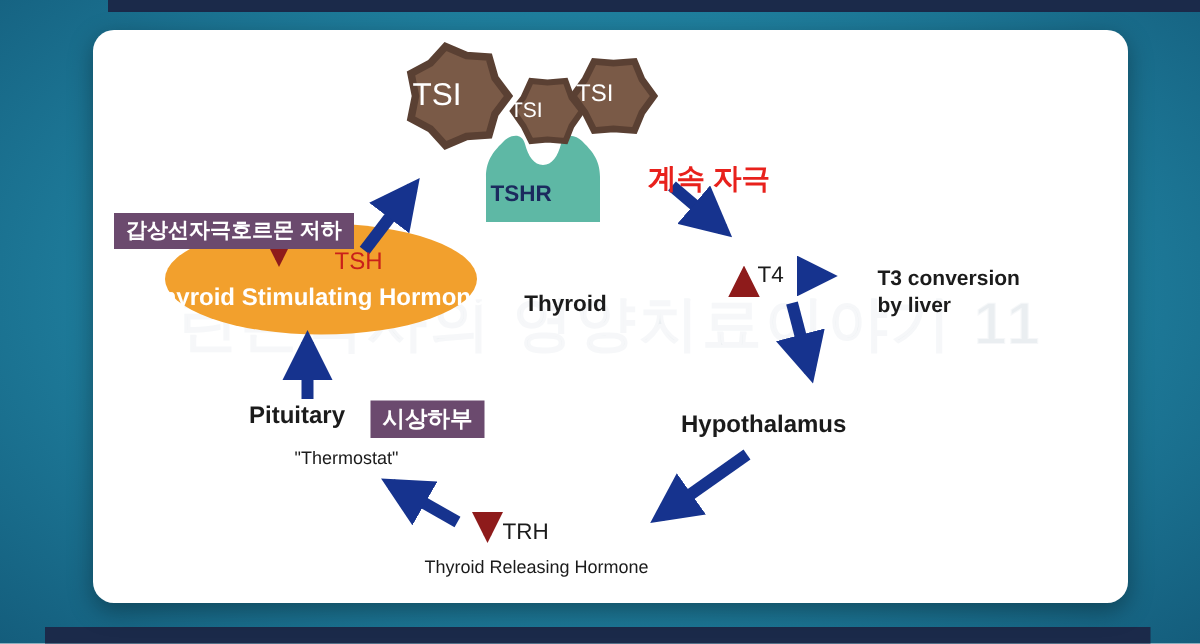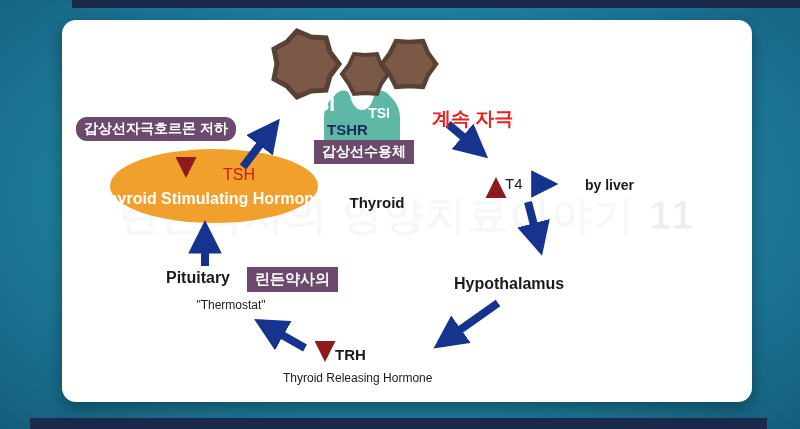--- a/index.html
+++ b/index.html
@@ -17,42 +17,42 @@
     position:absolute;left:62px;top:20px;width:690px;height:382px;
     background:#ffffff;border-radius:14px;box-shadow:0 5px 16px rgba(0,0,0,.35);
   }
   .overlay{position:absolute;left:0;top:0;width:690px;height:382px;}
   .lbl{position:absolute;white-space:nowrap;color:#1b1b1b;}
   .watermark{
     position:absolute;left:40px;top:168px;width:610px;text-align:center;
     font-size:40px;font-weight:800;letter-spacing:2px;
     color:rgba(185,200,210,0.30);-webkit-text-stroke:1.5px rgba(255,255,255,0.55);
   }
-  .tsi-lbl{color:#ffffff;font-weight:bold;text-align:right;margin-top:40px;}
+  .tsi-lbl{color:#ffffff;font-weight:normal;text-align:left;}
   .l-tsi1{left:213px;top:32px;width:60px;font-size:21px;}
   .l-tsi2{left:278px;top:45px;width:50px;font-size:14px;}
   .l-tsi3{left:322px;top:34px;width:50px;font-size:16px;}
   .l-tshr{left:265px;top:101px;width:70px;text-align:left;font-size:15px;font-weight:bold;color:#1b2a5e;}
   .badge{
     position:absolute;background:#6b4a6e;color:#ffffff;
     font-size:14px;font-weight:bold;padding:3px 8px;white-space:nowrap;
   }
   .b-tshr{left:252px;top:120px;}
-  .b-tsh{left:14px;top:97px;border-radius:11px;}
+  .b-tsh{left:14px;top:122px;}
   .b-pit{left:185px;top:247px;font-size:15px;}
   .b-hypo{left:508px;top:251px;font-size:15px;}
   .l-stim{left:370px;top:86px;width:80px;text-align:center;font-size:19px;font-weight:bold;color:#e8211c;}
   .l-t4{left:443px;top:155px;font-size:15px;font-weight:normal;}
   .l-t3{left:523px;top:156px;font-size:14px;font-weight:600;line-height:18px;}
   .l-thyroid{left:275px;top:174px;width:80px;text-align:center;font-size:15px;font-weight:bold;}
   .l-tsh{left:132px;top:146px;font-size:16px;font-weight:normal;color:#c9201a;margin-left:29px;}
   .l-tsh-full{left:36px;top:170px;width:232px;text-align:left;font-size:16px;font-weight:bold;color:#ffffff;}
   .l-pit{left:104px;top:249px;font-size:16px;font-weight:bold;}
   .l-thermo{left:104px;top:278px;width:130px;text-align:center;font-size:12px;}
-  .l-trh{left:273px;top:326px;font-size:15px;font-weight:bold;}
+  .l-trh{left:273px;top:326px;font-size:15px;font-weight:normal;}
   .l-trh-full{left:221px;top:351px;font-size:12px;}
   .l-hypo{left:392px;top:255px;font-size:16px;font-weight:bold;}
 </style>
 </head>
 <body>
 
 <div class="stage">
   <div class="bar-top"></div>
   <div class="bar-bottom"></div>
 
@@ -91,37 +91,37 @@
       <line x1="124" y1="140" x2="124" y2="153" stroke="#8e1b1b" stroke-width="5" marker-end="url(#ah-red)"></line>
       <line x1="434" y1="173" x2="434" y2="162" stroke="#8e1b1b" stroke-width="5" marker-end="url(#ah-red)"></line>
       <line x1="263" y1="325" x2="263" y2="337" stroke="#8e1b1b" stroke-width="5" marker-end="url(#ah-red)"></line>
     </svg>
 
     <div class="lbl tsi-lbl l-tsi1">TSI</div>
     <div class="lbl tsi-lbl l-tsi2">TSI</div>
     <div class="lbl tsi-lbl l-tsi3">TSI</div>
 
     <div class="lbl l-tshr">TSHR</div>
-    <div class="badge b-tshr">갑상선수용체</div>
 
     <div class="lbl l-stim">계속 자극</div>
 
     <div class="lbl l-t4">T4</div>
     <div class="lbl l-t3">
+      <div>T3 conversion</div>
       <div>by liver</div>
     </div>
 
     <div class="lbl l-thyroid">Thyroid</div>
 
     <div class="badge b-tsh">갑상선자극호르몬 저하</div>
     <div class="lbl l-tsh">TSH</div>
     <div class="lbl l-tsh-full">Thyroid Stimulating Hormone</div>
 
     <div class="lbl l-pit">Pituitary</div>
-    <div class="badge b-pit">린든약사의</div>
+    <div class="badge b-pit">시상하부</div>
     <div class="lbl l-thermo">"Thermostat"</div>
 
     <div class="lbl l-trh">TRH</div>
     <div class="lbl l-hypo">Hypothalamus</div>
 
     <div class="lbl l-trh-full">Thyroid Releasing Hormone</div>
 
   </div>
 </div>
 

